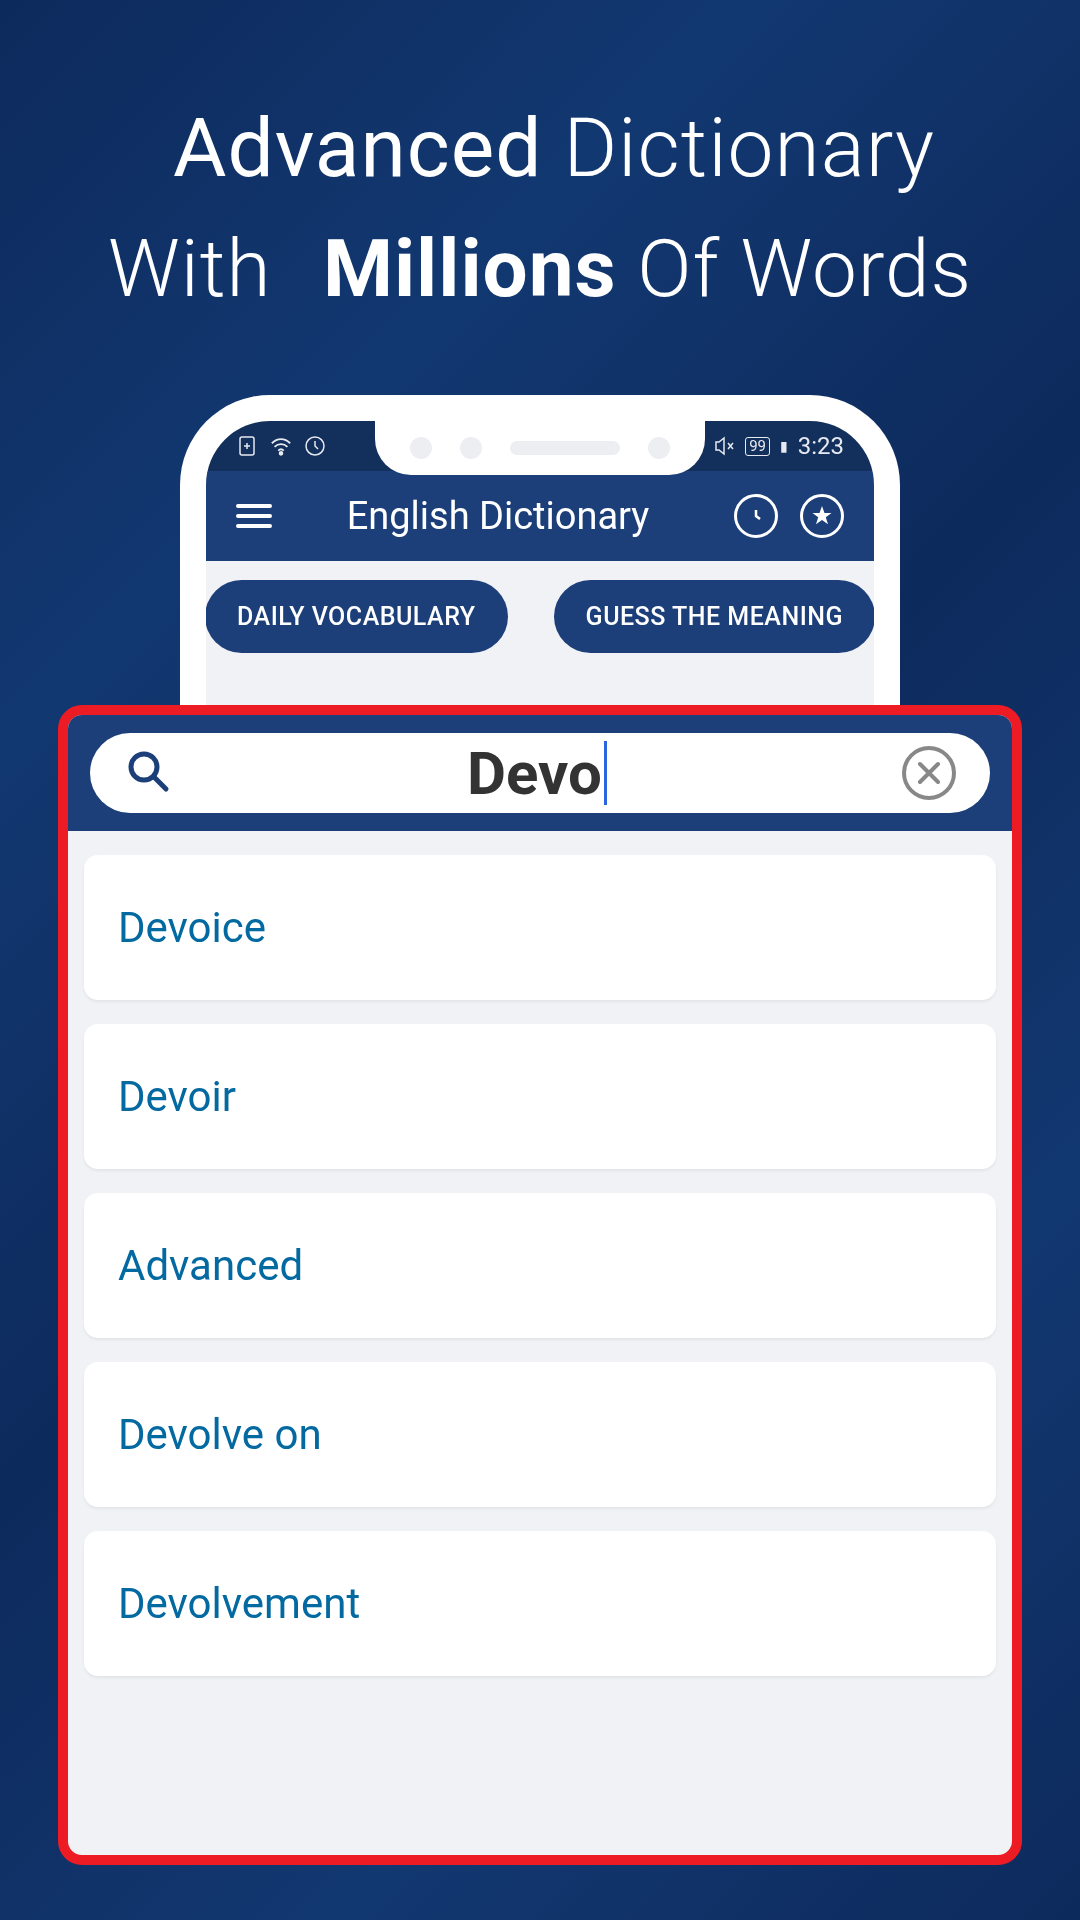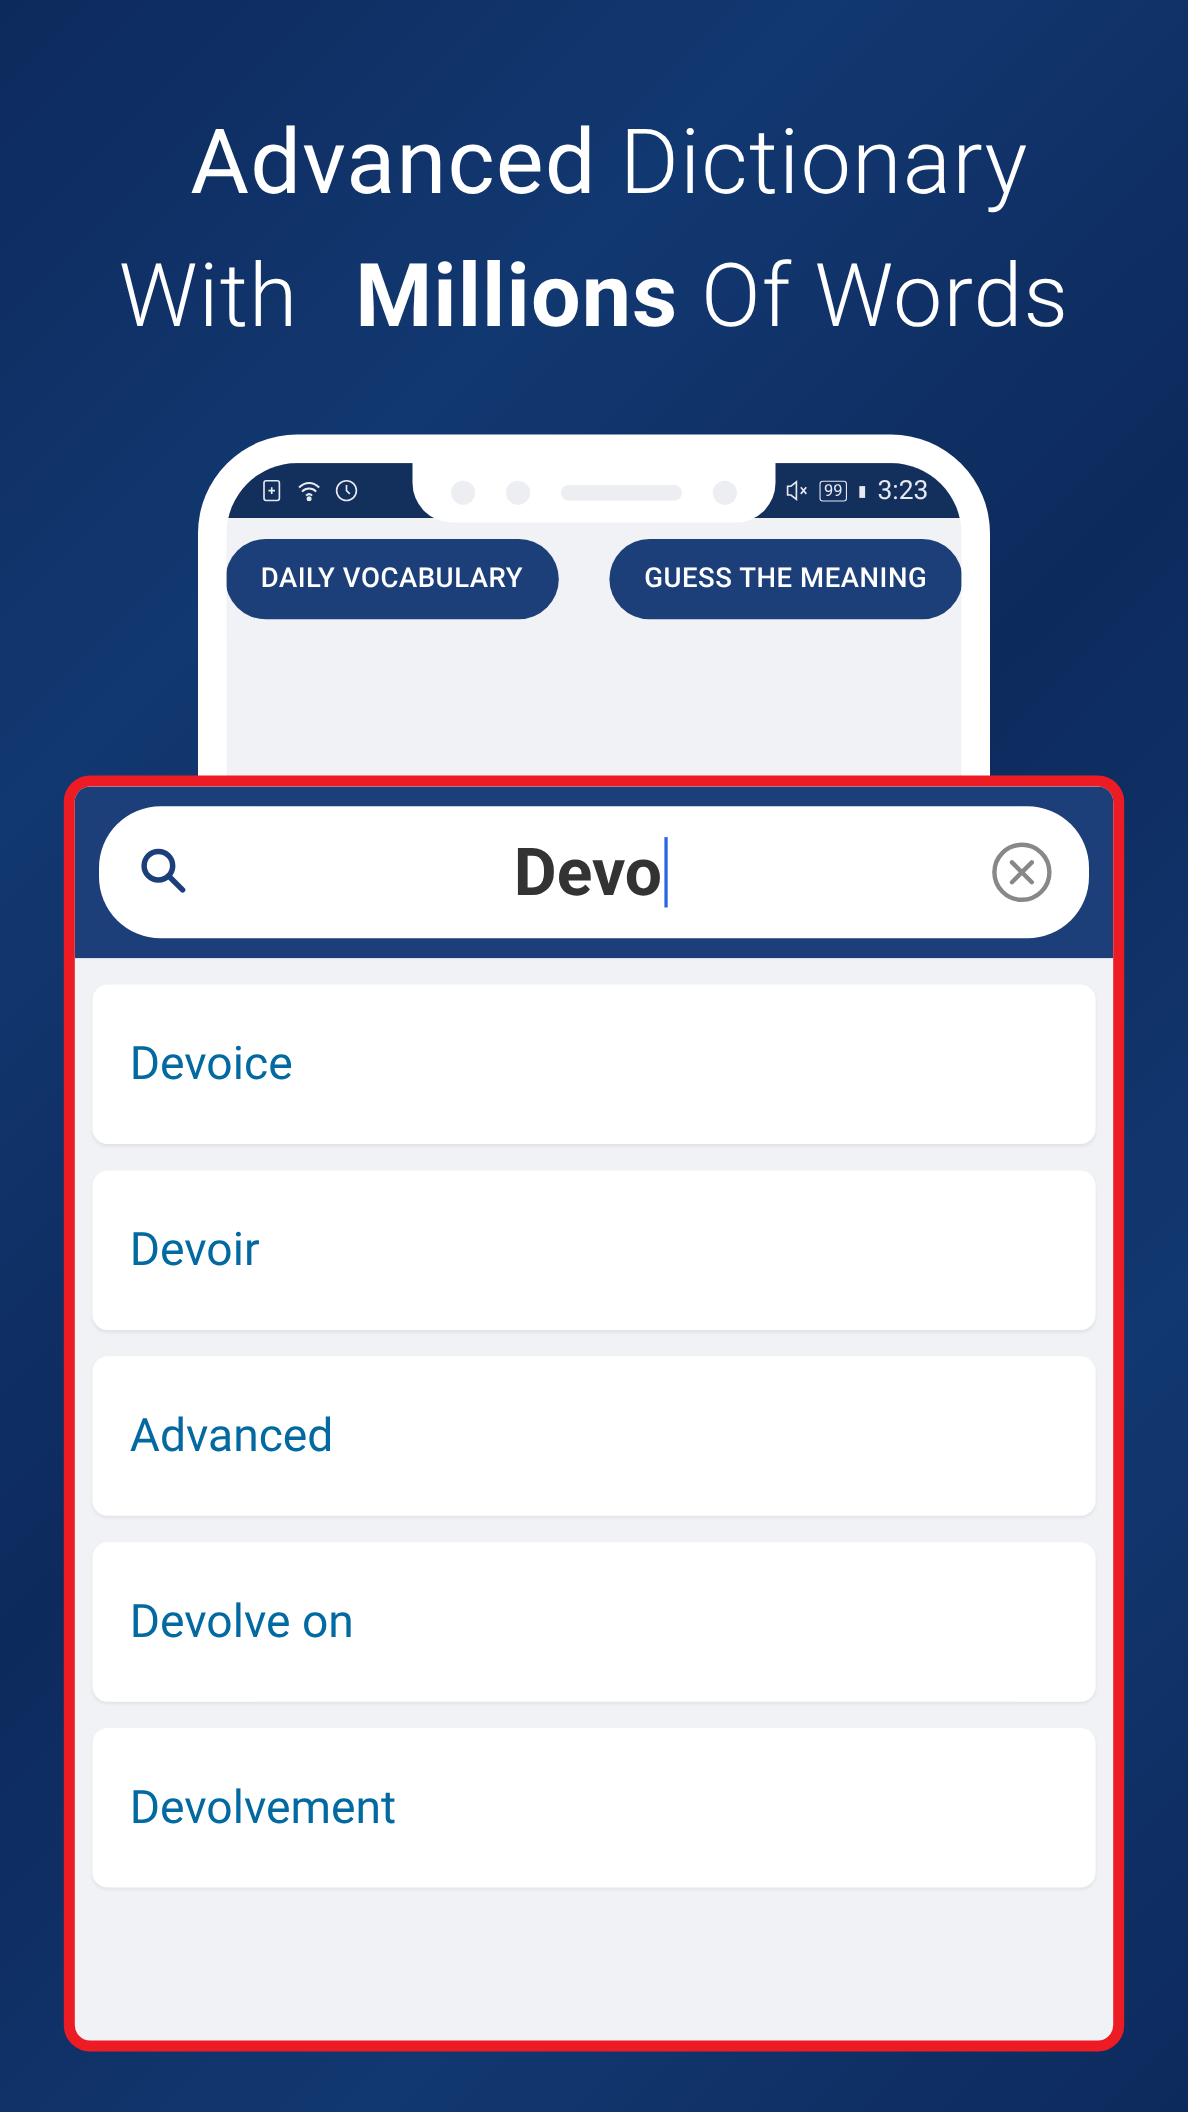--- a/index.html
+++ b/index.html
@@ -170,21 +170,21 @@
     }
 
     .search-bar-area {
       background: #1c3f7a;
       padding: 18px 22px;
     }
 
     .search-input-wrap {
       background: #fff;
       border-radius: 56px;
-      height: 120px;
+      height: 80px;
       display: flex;
       align-items: center;
       padding: 0 34px;
       gap: 20px;
     }
 
     .search-icon-svg { color: #1c3f7a; flex-shrink: 0; }
 
     .search-text {
       flex: 1;
@@ -277,20 +277,38 @@
           <svg width="22" height="22" viewBox="0 0 22 22" fill="none" stroke="#e7eaf1" stroke-width="1.5">
               <path d="M11 3l-5 4H3v8h3l5 4V3zM15 8l5 6M20 8l-5 6"></path>
             </svg>
         </span>
         <span class="battery-box">99</span>
         <span style="font-size:14px;">▮</span>
         <span style="font-size:24px;">3:23</span>
       </div>
     </div>
 
+    <div class="app-bar">
+      <div class="hamburger">
+        <span></span>
+          <span></span>
+          <span></span>
+      </div>
+      <div class="app-title">English Dictionary</div>
+      <div class="circle-btn">
+        <svg width="26" height="26" viewBox="0 0 26 26" fill="none" stroke="#fff" stroke-width="2.5">
+            <path d="M13 7v6l4 3"></path>
+          </svg>
+      </div>
+      <div class="circle-btn">
+        <svg width="24" height="24" viewBox="0 0 24 24" fill="#fff">
+            <path d="M12 2l2.5 7h7l-5.7 4.3 2.2 7L12 16l-6 4.3 2.2-7L2.5 9h7z"></path>
+          </svg>
+      </div>
+    </div>
 
     <div class="chips-row">
       <div class="chip">DAILY VOCABULARY</div>
       <div class="chip">GUESS THE MEANING</div>
     </div>
   </div>
 </div>
 
 <div class="red-overlay">
   <div class="search-bar-area">

